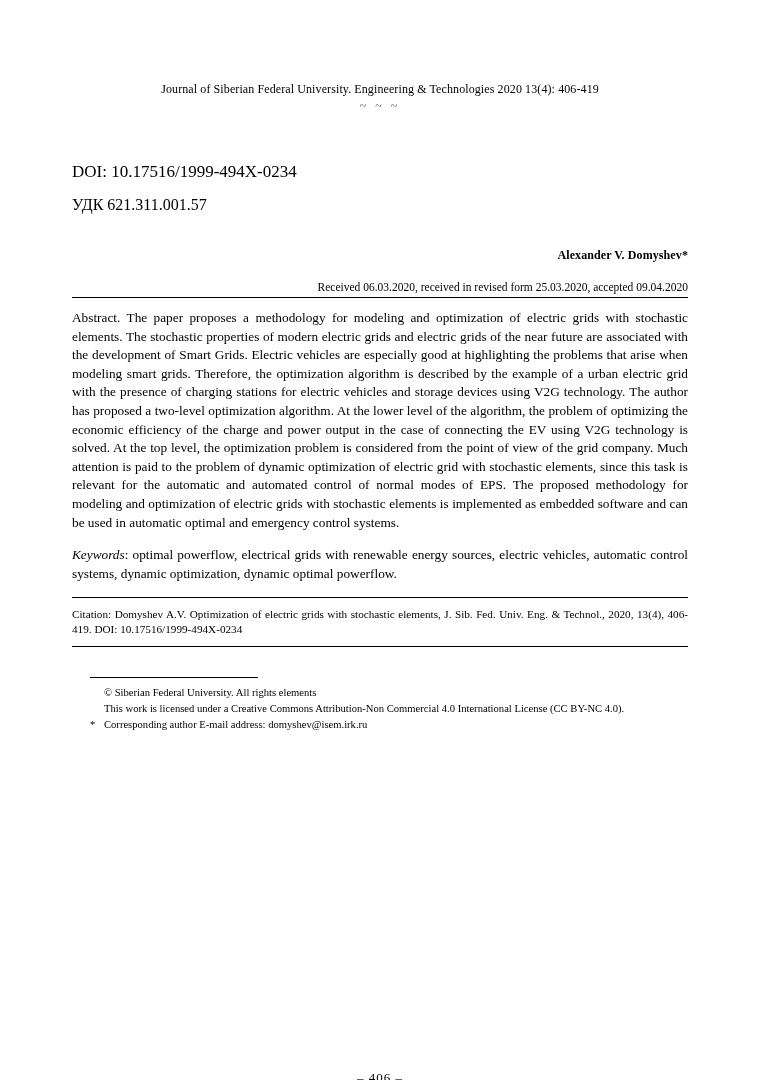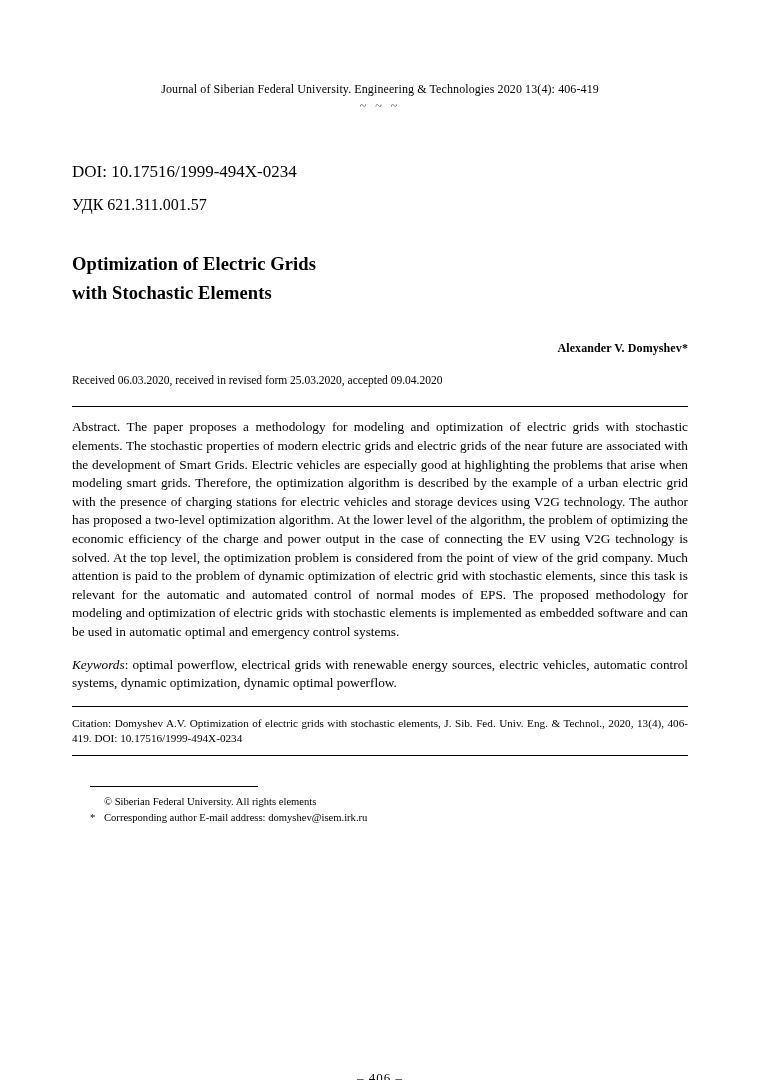--- a/index.html
+++ b/index.html
@@ -65,24 +65,24 @@
     font-weight: bold;
     margin-top: 5px;
   }
   .affiliation2 {
     font-size: 15px;
     font-style: italic;
     font-weight: bold;
     margin-top: 3px;
   }
   .received {
-    text-align: left;
+    text-align: right;
     font-size: 11.5px;
     margin-top: 18px;
-    margin-bottom: 20px;
+    margin-bottom: 4px;
   }
   .rule {
     border: 0;
     border-top: 1px solid #000;
     margin: 0;
   }
   .rule-thin {
     border: 0;
     border-top: 0.7px solid #000;
     margin: 0;
@@ -148,24 +148,20 @@
 <body>
 
 <div class="page">
 
   <div class="journal-header">Journal of Siberian Federal University. Engineering &amp; Technologies 2020 13(4): 406-419</div>
   <div class="tilde-rule">~ ~ ~</div>
 
   <div class="doi-block">DOI: 10.17516/1999-494X-0234</div>
   <div class="udk-block">УДК 621.311.001.57</div>
 
-  <div class="article-title">
-    <div>Optimization of Electric Grids</div>
-    <div>with Stochastic Elements</div>
-  </div>
 
   <div class="author-block">
     <div class="author-name">Alexander V. Domyshev*</div>
   </div>
 
   <div class="received">Received 06.03.2020, received in revised form 25.03.2020, accepted 09.04.2020</div>
 
   <hr class="rule">
 
   <p class="abstract"><span class="lead">Abstract.</span><span> The paper proposes a methodology for modeling and optimization of electric grids with stochastic elements. The stochastic properties of modern electric grids and electric grids of the near future are associated with the development of Smart Grids. Electric vehicles are especially good at highlighting the problems that arise when modeling smart grids. Therefore, the optimization algorithm is described by the example of a urban electric grid with the presence of charging stations for electric vehicles and storage devices using V2G technology. The author has proposed a two-level optimization algorithm. At the lower level of the algorithm, the problem of optimizing the economic efficiency of the charge and power output in the case of connecting the EV using V2G technology is solved. At the top level, the optimization problem is considered from the point of view of the grid company. Much attention is paid to the problem of dynamic optimization of electric grid with stochastic elements, since this task is relevant for the automatic and automated control of normal modes of EPS. The proposed methodology for modeling and optimization of electric grids with stochastic elements is implemented as embedded software and can be used in automatic optimal and emergency control systems.</span></p>
@@ -175,20 +171,21 @@
   <hr class="rule-thin">
 
   <p class="citation">Citation: Domyshev A.V. Optimization of electric grids with stochastic elements, J. Sib. Fed. Univ. Eng. &amp; Technol., 2020, 13(4), 406-419. DOI: 10.17516/1999-494X-0234</p>
 
   <hr class="rule">
 
   <hr class="footnote-rule">
 
   <div class="footnotes">
     <div class="indent">© Siberian Federal University. All rights elements</div>
+    <div class="indent">This work is licensed under a Creative Commons Attribution-Non Commercial 4.0 International License (CC BY-NC 4.0).</div>
     <div class="fn-star-row">
       <span class="fn-star">*</span>
       <span>Corresponding author E-mail address: domyshev@isem.irk.ru</span>
     </div>
   </div>
 
   <div class="page-number">– 406 –</div>
 
 </div>
 

